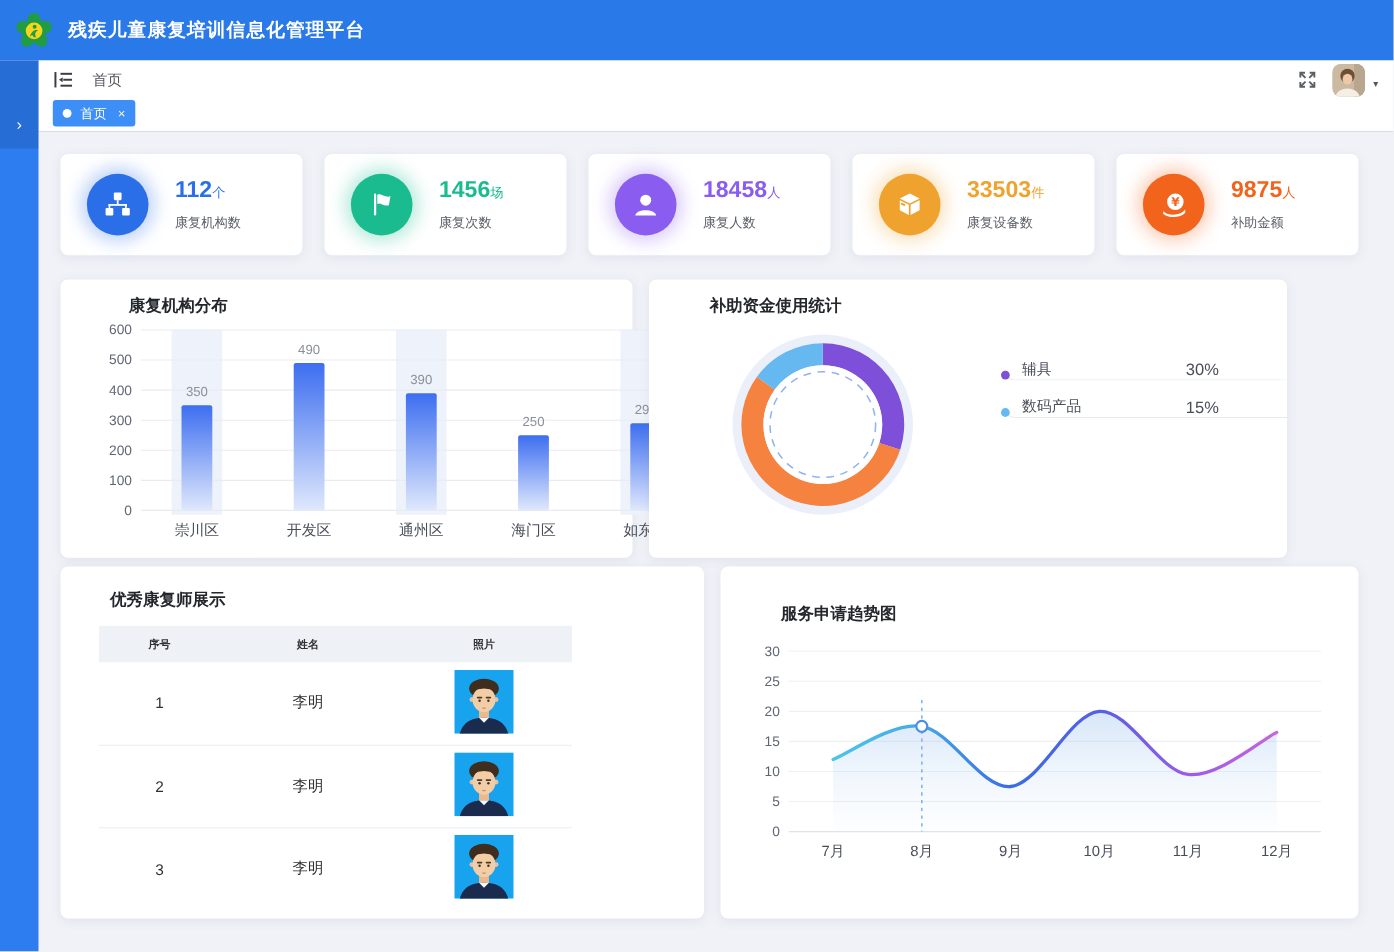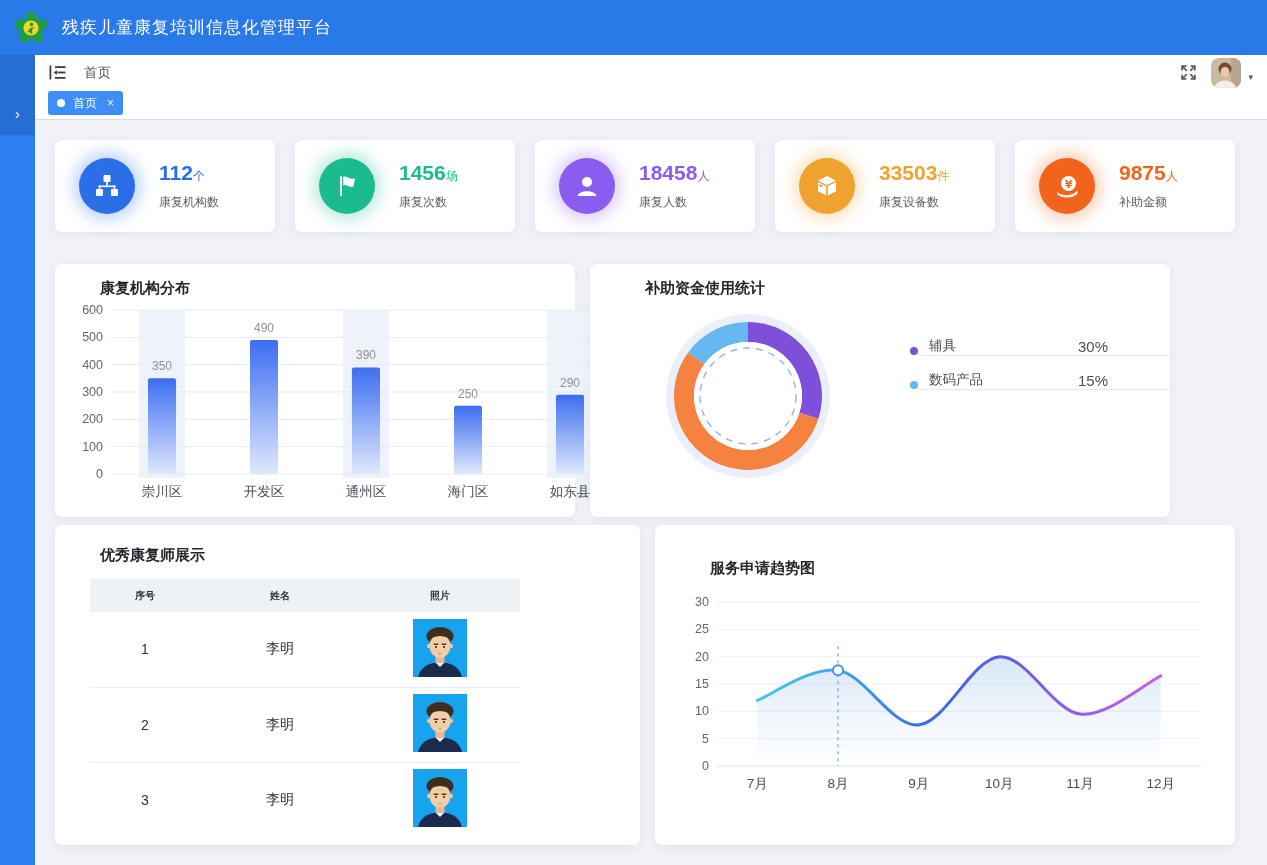--- a/index.html
+++ b/index.html
@@ -4,21 +4,21 @@
 <style>
   * { box-sizing: border-box; margin: 0; padding: 0; }
   html,body { width:1267px; height:865px; }
   body {
     font-family: "Liberation Sans", "DejaVu Sans", sans-serif;
     background:#f0f2f7; overflow:hidden; position:relative;
   }
   
   .app-header{ height:55px; background:#2979e8; display:flex; align-items:center; padding-left:14px; }
   .logo-wrap{ width:34px; height:34px; display:flex; align-items:center; justify-content:center; }
-  .app-title{ color:#fff; font-size:17px; font-weight:normal; margin-left:14px; letter-spacing:1px; }
+  .app-title{ color:#fff; font-size:17px; font-weight:bold; margin-left:14px; letter-spacing:1px; }
   
   .sidebar{ position:absolute; left:0; top:55px; bottom:0; width:35px; background:#2d7cf0; }
   .sidebar-top{ height:80px; background:rgba(0,20,60,0.14); display:flex; align-items:flex-end; justify-content:center; padding-bottom:14px; }
   .sidebar-expand{ color:#fff; font-size:15px; line-height:1; cursor:pointer; }
   
   .main{ margin-left:35px; }
   .navbar{ height:35px; background:#fff; display:flex; align-items:center; padding:0 14px; }
   .collapse-btn{ display:flex; align-items:center; cursor:pointer; }
   .breadcrumb{ font-size:13.5px; color:#54585f; margin-left:18px; }
   .nav-right{ margin-left:auto; display:flex; align-items:center; }
@@ -26,30 +26,30 @@
   .avatar{ width:30px; height:30px; border-radius:8px; overflow:hidden; cursor:pointer; }
   .caret{ font-size:9px; color:#555; margin-left:7px; margin-top:8px; cursor:pointer; }
   .tabbar{ height:30px; background:#fff; border-bottom:1px solid #d8dce5; display:flex; align-items:flex-start; padding-left:13px; }
   .tab{ height:24px; background:#3e8ef7; border-radius:3px; color:#fff; font-size:12px; display:flex; align-items:center; padding:0 9px; margin-top:1px; cursor:pointer; }
   .tab-dot{ width:8px; height:8px; border-radius:50%; background:#fff; margin-right:8px; }
   .tab-close{ font-size:12px; margin-left:10px; opacity:.95; cursor:pointer; }
   
   .content{ padding:20px 32px 0 20px; }
   .card{ background:#fff; border-radius:7px; box-shadow:0 2px 10px rgba(90,110,150,0.10); }
   
-  .stats-row{ display:flex; gap:20px; margin-bottom:32px; }
+  .stats-row{ display:flex; gap:20px; margin-bottom:22px; }
   .stat-card{ width:220px; height:92px; display:flex; align-items:center; padding-left:24px; }
   .stat-icon{ width:56px; height:56px; border-radius:50%; display:flex; align-items:center; justify-content:center; flex:none; }
   .stat-text{ margin-left:24px; }
   .stat-value{ font-size:21px; font-weight:bold; }
   .stat-unit{ font-size:12px; font-weight:normal; }
   .stat-label{ font-size:12px; color:#5a5e66; margin-top:9px; }
   
   .charts-row{ display:flex; gap:15px; margin-bottom:8px; }
-  .chart-card-bar{ width:520px; height:253px; }
+  .chart-card-bar{ width:520px; height:253px;padding-left:17px; }
   .chart-card-pie{ width:580px; height:253px; }
   .card-title{ font-size:15px; font-weight:bold; color:#23262b; }
   .bar-title{ padding:15px 0 0 45px; }
   .pie-title{ padding:15px 0 0 55px; }
   .table-title{ padding:21px 0 0 45px; }
   .line-title{ padding:34px 0 0 55px; }
   .bottom-row{ display:flex; gap:15px;justify-content:space-between; }
   .table-card{ width:585px; height:320px; }
   .line-card{ width:580px; height:320px; }
   .pie-flex{ display:flex; margin-top:-2px; }

